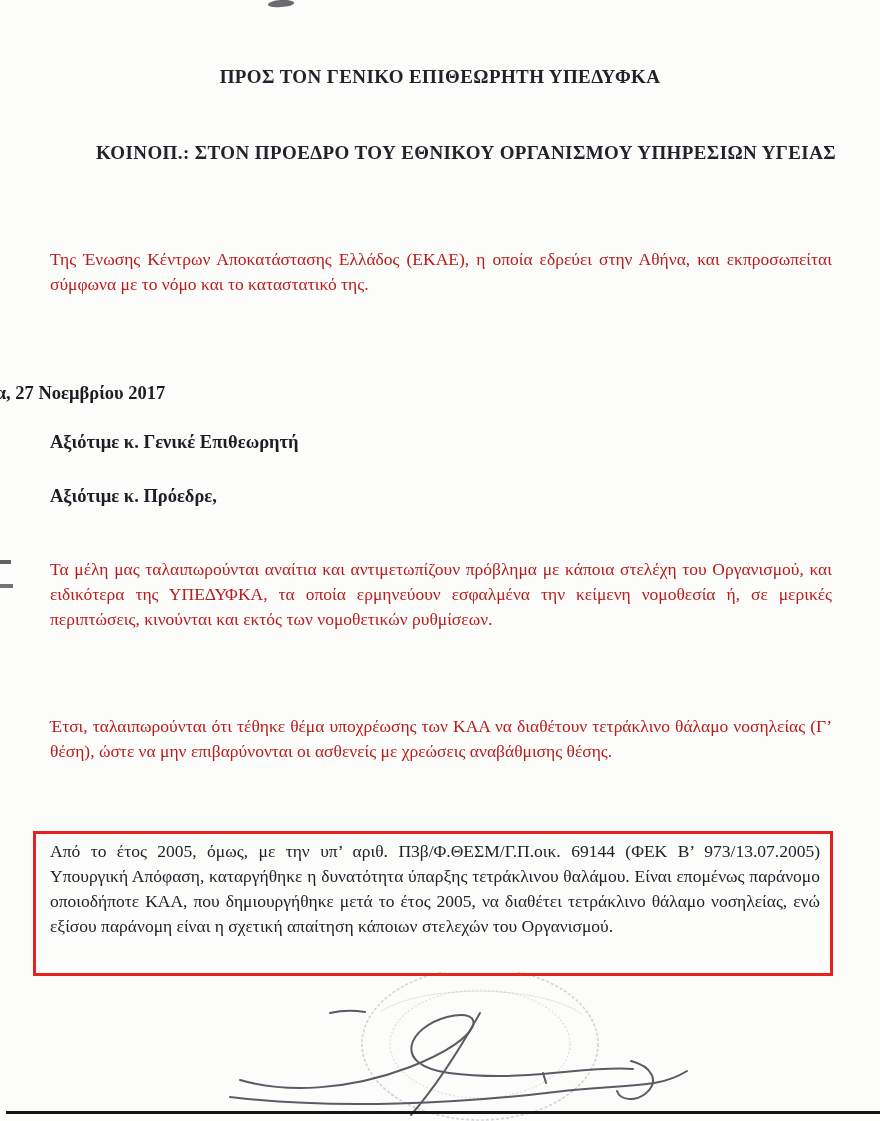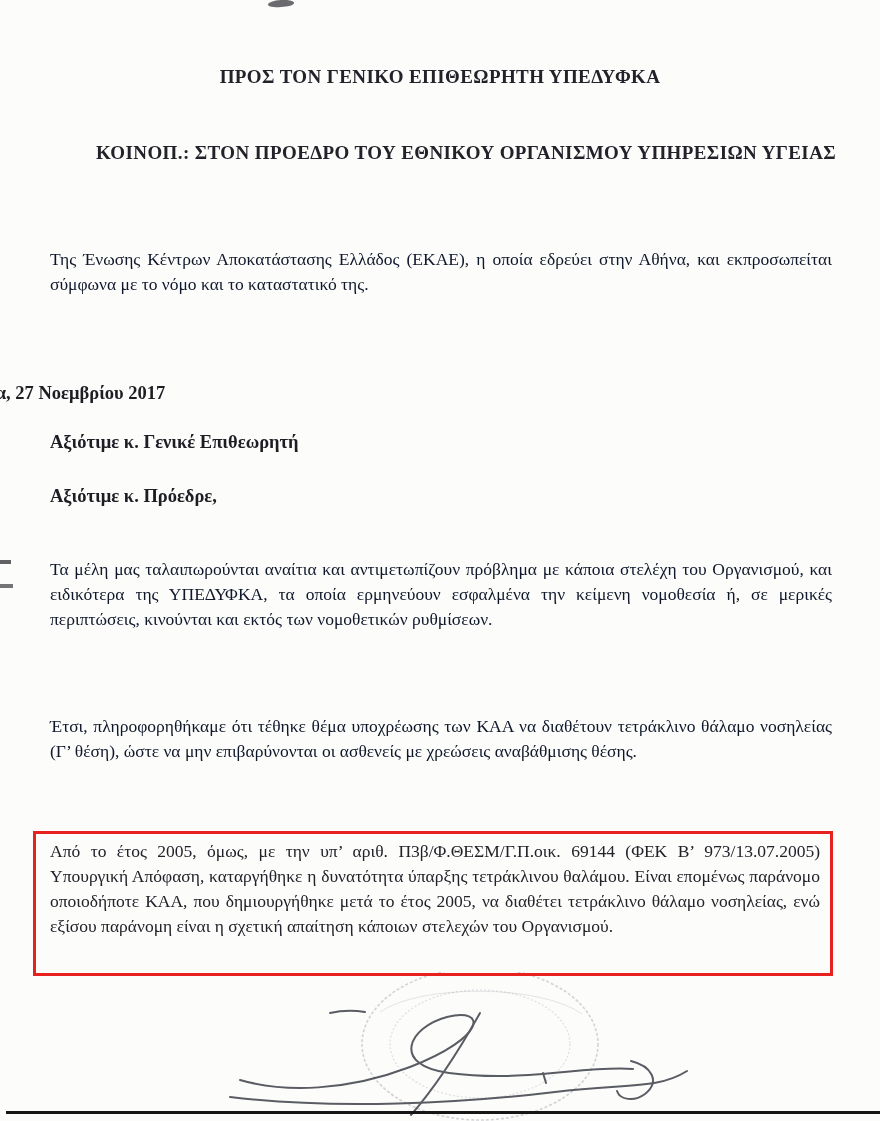--- a/index.html
+++ b/index.html
@@ -12,21 +12,21 @@
     font-family:"Liberation Serif","DejaVu Serif",serif;
     color:#1f1f26;
   }
   .center-line{position:absolute;left:0;width:100%;text-align:center;font-weight:bold;letter-spacing:.4px;}
   .h1{top:20px;font-size:19px;margin-top:46px;}
   .h2{top:74px;font-size:19px;padding-left:26px;}
   .h3{top:103px;font-size:19px;}
   .body-text{
     position:absolute;left:50px;width:782px;
     font-size:17.5px;line-height:25px;text-align:justify;
-    color:#0f172a;
+    color:#b91c1c;
   }
   .intro{top:157px;}
   .date-line{position:absolute;top:243px;right:46px;font-size:18.5px;font-weight:bold;color:#1d1d24;}
   .sal{position:absolute;left:50px;font-size:18.5px;font-weight:bold;color:#1d1d24;}
   .sal1{top:271px;}
   .sal2{top:304px;}
   .p1{top:354px;}
   .p2{top:436px;}
   .highlight-box{
     position:absolute;left:33px;top:503px;width:800px;height:145px;
@@ -60,21 +60,21 @@
   <div class="center-line h2 txt">ΚΟΙΝΟΠ.: ΣΤΟΝ ΠΡΟΕΔΡΟ ΤΟΥ ΕΘΝΙΚΟΥ ΟΡΓΑΝΙΣΜΟΥ ΥΠΗΡΕΣΙΩΝ ΥΓΕΙΑΣ</div>
 
   <div class="body-text intro txt">Της Ένωσης Κέντρων Αποκατάστασης Ελλάδος (ΕΚΑΕ), η οποία εδρεύει στην Αθήνα, και εκπροσωπείται σύμφωνα με το νόμο και το καταστατικό της.</div>
 
   <div class="date-line txt">Αθήνα, 27 Νοεμβρίου 2017</div>
 
   <div class="sal sal1 txt">Αξιότιμε κ. Γενικέ Επιθεωρητή</div>
   <div class="sal sal2 txt">Αξιότιμε κ. Πρόεδρε,</div>
 
   <div class="body-text p1 txt">Τα μέλη μας ταλαιπωρούνται αναίτια και αντιμετωπίζουν πρόβλημα με κάποια στελέχη του Οργανισμού, και ειδικότερα της ΥΠΕΔΥΦΚΑ, τα οποία ερμηνεύουν εσφαλμένα την κείμενη νομοθεσία ή, σε μερικές περιπτώσεις, κινούνται και εκτός των νομοθετικών ρυθμίσεων.</div>
-  <div class="body-text p2 txt">Έτσι, πληροφορηθήκαμε ότι τέθηκε θέμα υποχρέωσης των ΚΑΑ να διαθέτουν τετράκλινο θάλαμο νοσηλείας (Γ’ θέση), ώστε να μην επιβαρύνονται οι ασθενείς με χρεώσεις αναβάθμισης θέσης.</div>
+  <div class="body-text p2 txt">Έτσι, ταλαιπωρούνται ότι τέθηκε θέμα υποχρέωσης των ΚΑΑ να διαθέτουν τετράκλινο θάλαμο νοσηλείας (Γ’ θέση), ώστε να μην επιβαρύνονται οι ασθενείς με χρεώσεις αναβάθμισης θέσης.</div>
 
   <div class="highlight-box txt" style="border-color: rgb(232, 32, 30);">
     <div class="inner">Από το έτος 2005, όμως, με την υπ’ αριθ. Π3β/Φ.ΘΕΣΜ/Γ.Π.οικ. 69144 (ΦΕΚ Β’ 973/13.07.2005) Υπουργική Απόφαση, καταργήθηκε η δυνατότητα ύπαρξης τετράκλινου θαλάμου. Είναι επομένως παράνομο οποιοδήποτε ΚΑΑ, που δημιουργήθηκε μετά το έτος 2005, να διαθέτει τετράκλινο θάλαμο νοσηλείας, ενώ εξίσου παράνομη είναι η σχετική απαίτηση κάποιων στελεχών του Οργανισμού.</div>
   </div>
 
   <div class="body-text p3 txt">Οι χρεώσεις των ΚΑΑ για αναβάθμιση θέσης, τιμολογούνται αφού προηγουμένως υπάρξει πλήρης ενημέρωση ασθενών και συνοδών αλλά και ρητή, έγγραφη συμφωνία τους, όπως ρητά προβλέπεται στη μεταξύ μας σύμβαση, ο τιμοκατάλογος των παρόχων δε, είναι εγκαίρως κατατεθειμένος στην αρμόδια υπηρεσία του Οργανισμού. Τα Μέλη μας τηρούν δηλαδή τα προβλεπόμενα στους όρους 8 και 9 της μεταξύ μας συμβάσεως, αντίστοιχα θα έπρεπε και τα στελέχη του Οργανισμού να τηρούν τα μεταξύ μας συμφωνηθέντα, να μην παρερμηνεύουν την σύμβαση και το νόμο και να μην αναλίσκονται σε αβάσιμες κατηγορίες, οι οποίες δημιουργούν ένταση και πλήττουν την καλή φήμη των ΚΑΛ και κατ’ επέκταση της Ένωσης που τους εκπροσωπεί.</div>
 
   <svg class="stamp-svg" width="500" height="150" viewBox="0 0 500 150">
     <ellipse cx="250" cy="72" rx="118" ry="76" fill="none" stroke="#9a9aa5" stroke-width="1.6" opacity="0.42" stroke-dasharray="3 2"></ellipse>
     <ellipse cx="250" cy="72" rx="90" ry="54" fill="none" stroke="#a2a2ac" stroke-width="1.2" opacity="0.32" stroke-dasharray="2 2"></ellipse>

